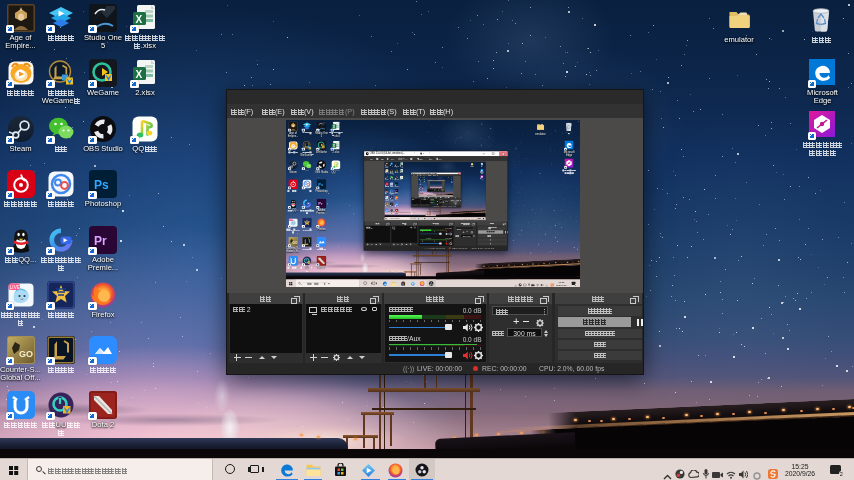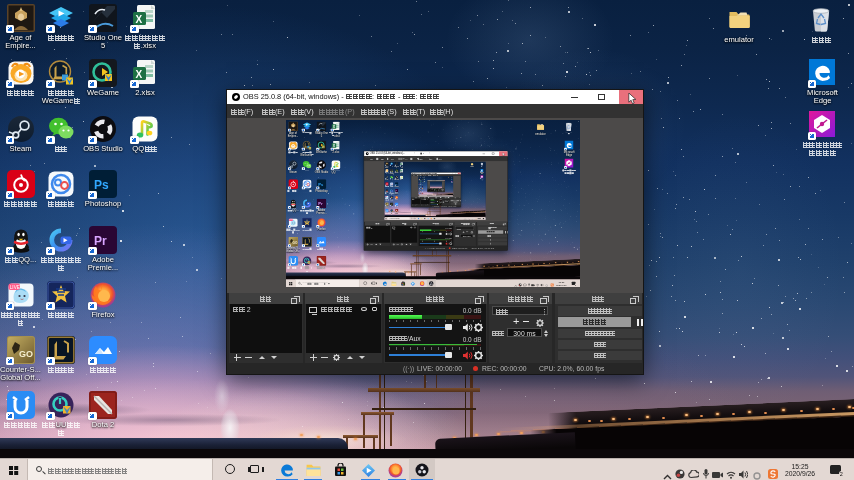--- a/index.html
+++ b/index.html
@@ -577,30 +577,20 @@
           <rect width="26" height="26" fill="url(#jxg)"></rect>
           <path d="M13 4 l8 5 v8 l-8 5 l-8 -5 v-8 z" fill="#fff"></path>
           <path d="M8 17 L18 9" stroke="#c01890" stroke-width="1.6"></path>
           <circle cx="13" cy="13" r="2.2" fill="#c01890"></circle>
         </svg>
         <i class="sc"></i>
       </div>
       <div class="l"><b class="cj"></b><b class="cj"></b><b class="cj"></b><b class="cj"></b><b class="cj"></b><b class="cj"></b><span class="lbl2"><b class="cj"></b><b class="cj"></b><b class="cj"></b><b class="cj"></b></span></div>
     </div>
     <div class="obs">
-      <div class="tb">
-        <div class="logo"></div>
-        <div class="t">OBS 25.0.8 (64-bit, windows) - <b class="cj"></b><b class="cj"></b><b class="cj"></b><b class="cj"></b>: <b class="cj"></b><b class="cj"></b><b class="cj"></b> - <b class="cj"></b><b class="cj"></b>: <b class="cj"></b><b class="cj"></b><b class="cj"></b></div>
-        <div class="mn"></div>
-        <div class="mx"></div>
-        <div class="cl"></div>
-        <svg style="position:absolute;left:401px;top:3px;z-index:5" width="9" height="12" viewBox="0 0 9 12">
-          <path d="M.8 0 L.8 9.2 L3.1 7.2 L4.6 10.8 L6.2 10 L4.8 6.6 L7.8 6.4 Z" fill="#fff" stroke="#222" stroke-width=".7"></path>
-        </svg>
-      </div>
       <div class="mb">
         <span style="left:4px"><b class="cj"></b><b class="cj"></b>(F)</span>
         <span style="left:35px"><b class="cj"></b><b class="cj"></b>(E)</span>
         <span style="left:64px"><b class="cj"></b><b class="cj"></b>(V)</span>
         <span style="left:92px;color:#8a8a8a"><b class="cj"></b><b class="cj"></b><b class="cj"></b><b class="cj"></b>(P)</span>
         <span style="left:134px"><b class="cj"></b><b class="cj"></b><b class="cj"></b><b class="cj"></b>(S)</span>
         <span style="left:176px"><b class="cj"></b><b class="cj"></b>(T)</span>
         <span style="left:203px"><b class="cj"></b><b class="cj"></b>(H)</span>
       </div>
       <div class="pv">

